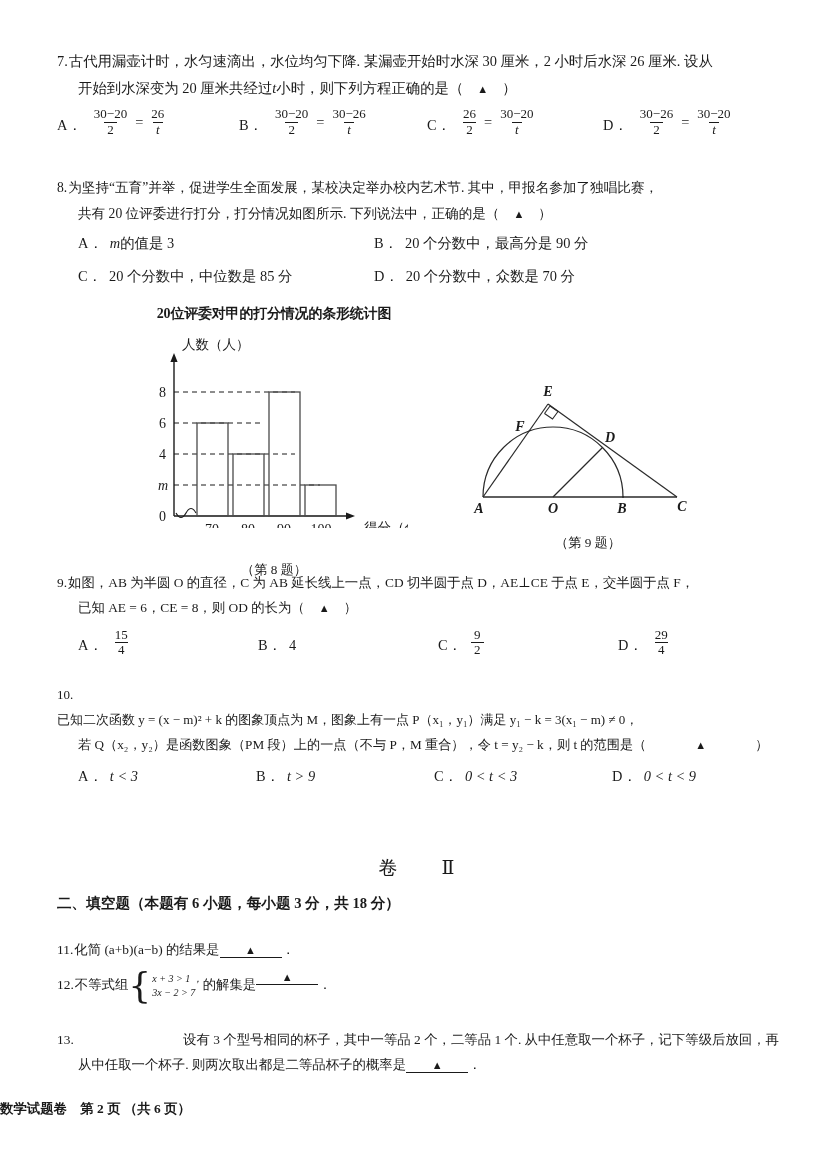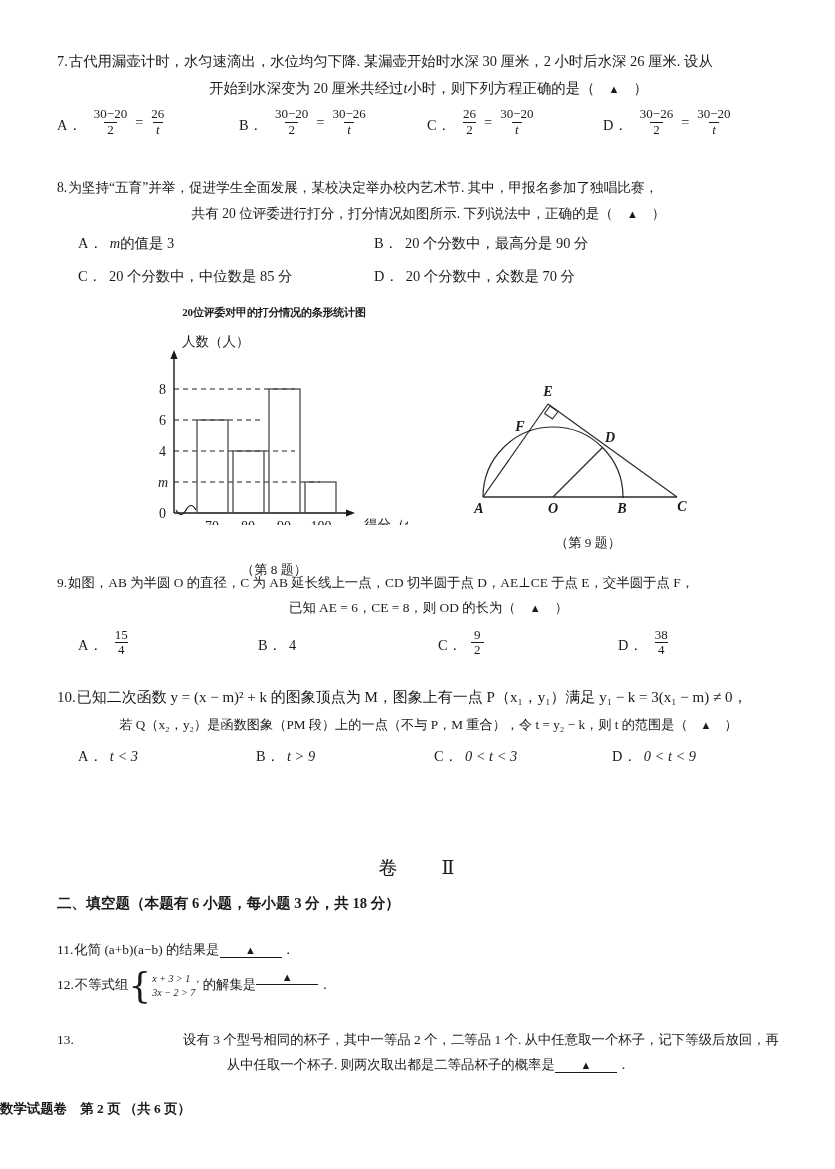--- a/index.html
+++ b/index.html
@@ -23,21 +23,21 @@
   
   .q { position: absolute; }
   .q-line {
     display: flex;
     align-items: baseline;
     line-height: 1.9;
     font-size: 14.4px;
     white-space: nowrap;
   }
   .q-num { margin-right: 1px; }
-  .indent { padding-left: 21px; justify-content: center; }
+  .indent { padding-left: 21px; }
   .cn { font-family: "Liberation Serif", "DejaVu Serif", serif; }
   .it { font-style: italic; }
   .tri { font-size: 11px; letter-spacing: 0; }
 
   
   .opts {
     display: flex;
     font-size: 14.4px;
     align-items: center;
   }
@@ -56,21 +56,21 @@
     position: relative;
     top: -0.25em;
   }
   .frac .num { padding: 0 3px; }
   .frac .den { padding: 0 3px; border-top: 1px solid #1a1a1a; }
   .eq { margin: 0 3px; position: relative; top: -0.25em; }
 
   
   .figwrap { position: absolute; }
   .chart-title {
-    font-size: 11px;
+    font-size: 14px;
     font-weight: bold;
     text-align: center;
     letter-spacing: -0.2px;
   }
   .figcap { font-size: 13.2px; text-align: center; }
 
   
   .juan {
     position: absolute;
     width: 100%;
@@ -320,33 +320,33 @@
       <div class="opt" style="width:180px;">
         <span class="opt-lab">C．</span>
         <span class="frac">
           <span class="num">9</span>
           <span class="den">2</span>
         </span>
       </div>
       <div class="opt">
         <span class="opt-lab">D．</span>
         <span class="frac">
-          <span class="num">38</span>
+          <span class="num">29</span>
           <span class="den">4</span>
         </span>
       </div>
     </div>
   </div>
 
   <div class="q" style="left:57px; top:683px; width:722px;">
-    <div class="q-line" style="font-size:15px;">
+    <div class="q-line" style="font-size:13px;flex-direction:column;">
       <span class="q-num">10.</span>
       <span class="cn">已知二次函数 y = (x − m)² + k 的图象顶点为 M，图象上有一点 P（x₁，y₁）满足 y₁ − k = 3(x₁ − m) ≠ 0，</span>
     </div>
-    <div class="q-line indent" style="font-size:13.2px;">
+    <div class="q-line indent" style="font-size:13.2px;gap:36px;">
       <span class="cn">若 Q（x₂，y₂）是函数图象（PM 段）上的一点（不与 P，M 重合），令 t = y₂ − k，则 t 的范围是（</span>
       <span class="tri" style="padding:0 13px;">▲</span>
       <span class="cn">）</span>
     </div>
     <div class="opts" style="margin-top:10px; padding-left:21px;">
       <div class="opt" style="width:178px;">
         <span class="opt-lab">A．</span>
         <span class="it">t &lt; 3</span>
       </div>
       <div class="opt" style="width:178px;">

